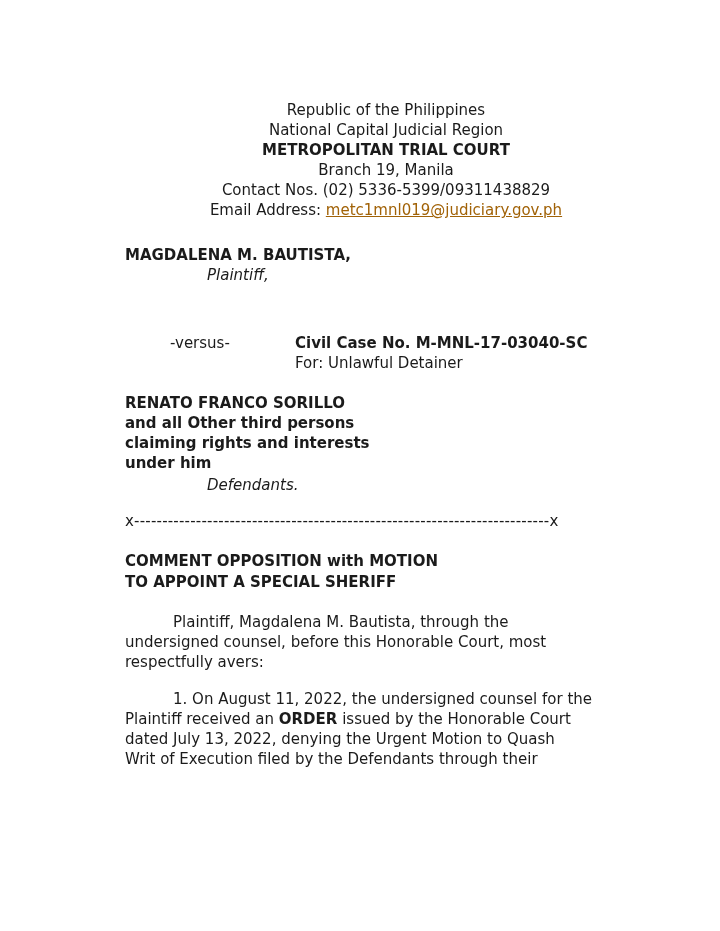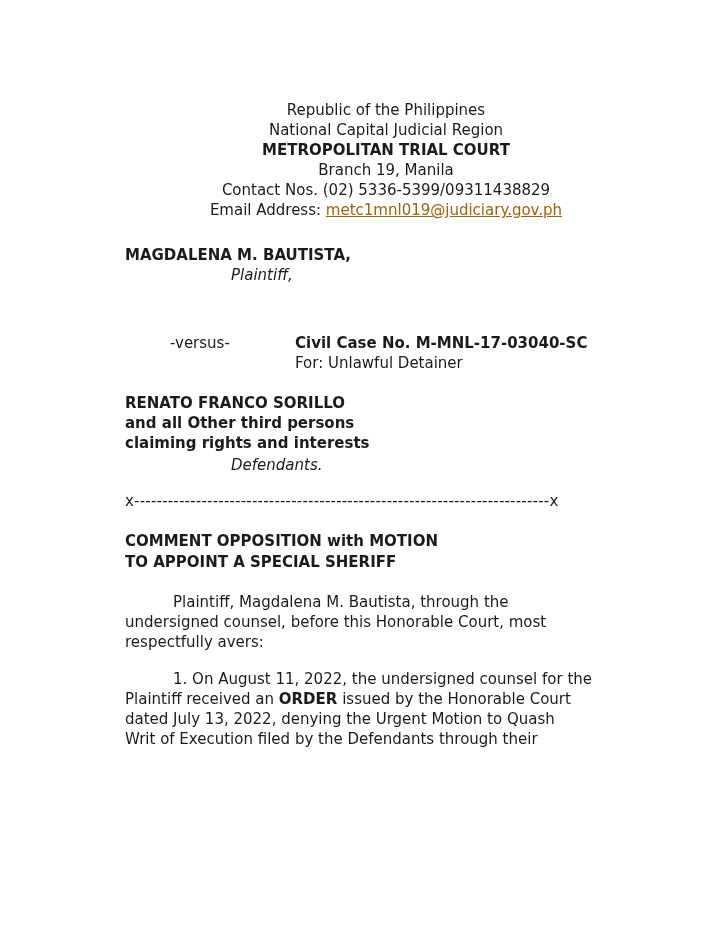--- a/index.html
+++ b/index.html
@@ -30,21 +30,21 @@
     text-align: center;
   }
   .email-link {
     color: #a16207;
     text-decoration: underline;
     cursor: pointer;
   }
 
   .caption { margin-top: 25px; }
   .role-line {
-    margin-left: 106px;
+    margin-left: 82px;
     line-height: 20px;
     white-space: nowrap;
   }
   .versus-row {
     margin-top: 48px;
     display: flex;
     align-items: flex-start;
   }
   .versus-cell {
     margin-left: 45px;
@@ -97,20 +97,21 @@
       <div>
         <div class="line bold">Civil Case No. M-MNL-17-03040-SC</div>
         <div class="line">For: Unlawful Detainer</div>
       </div>
     </div>
 
     <div class="defendants bold">
       <div class="line">RENATO FRANCO SORILLO</div>
       <div class="line">and all Other third persons</div>
       <div class="line">claiming rights and interests</div>
+      <div class="line">under him</div>
     </div>
     <div class="role-line italic defendant-role">Defendants.</div>
 
     <div class="separator-line">x--------------------------------------------------------------------------x</div>
   </div>
 
   <div class="doc-title">
     <div class="line">COMMENT OPPOSITION with MOTION</div>
     <div class="line">TO APPOINT A SPECIAL SHERIFF</div>
   </div>

